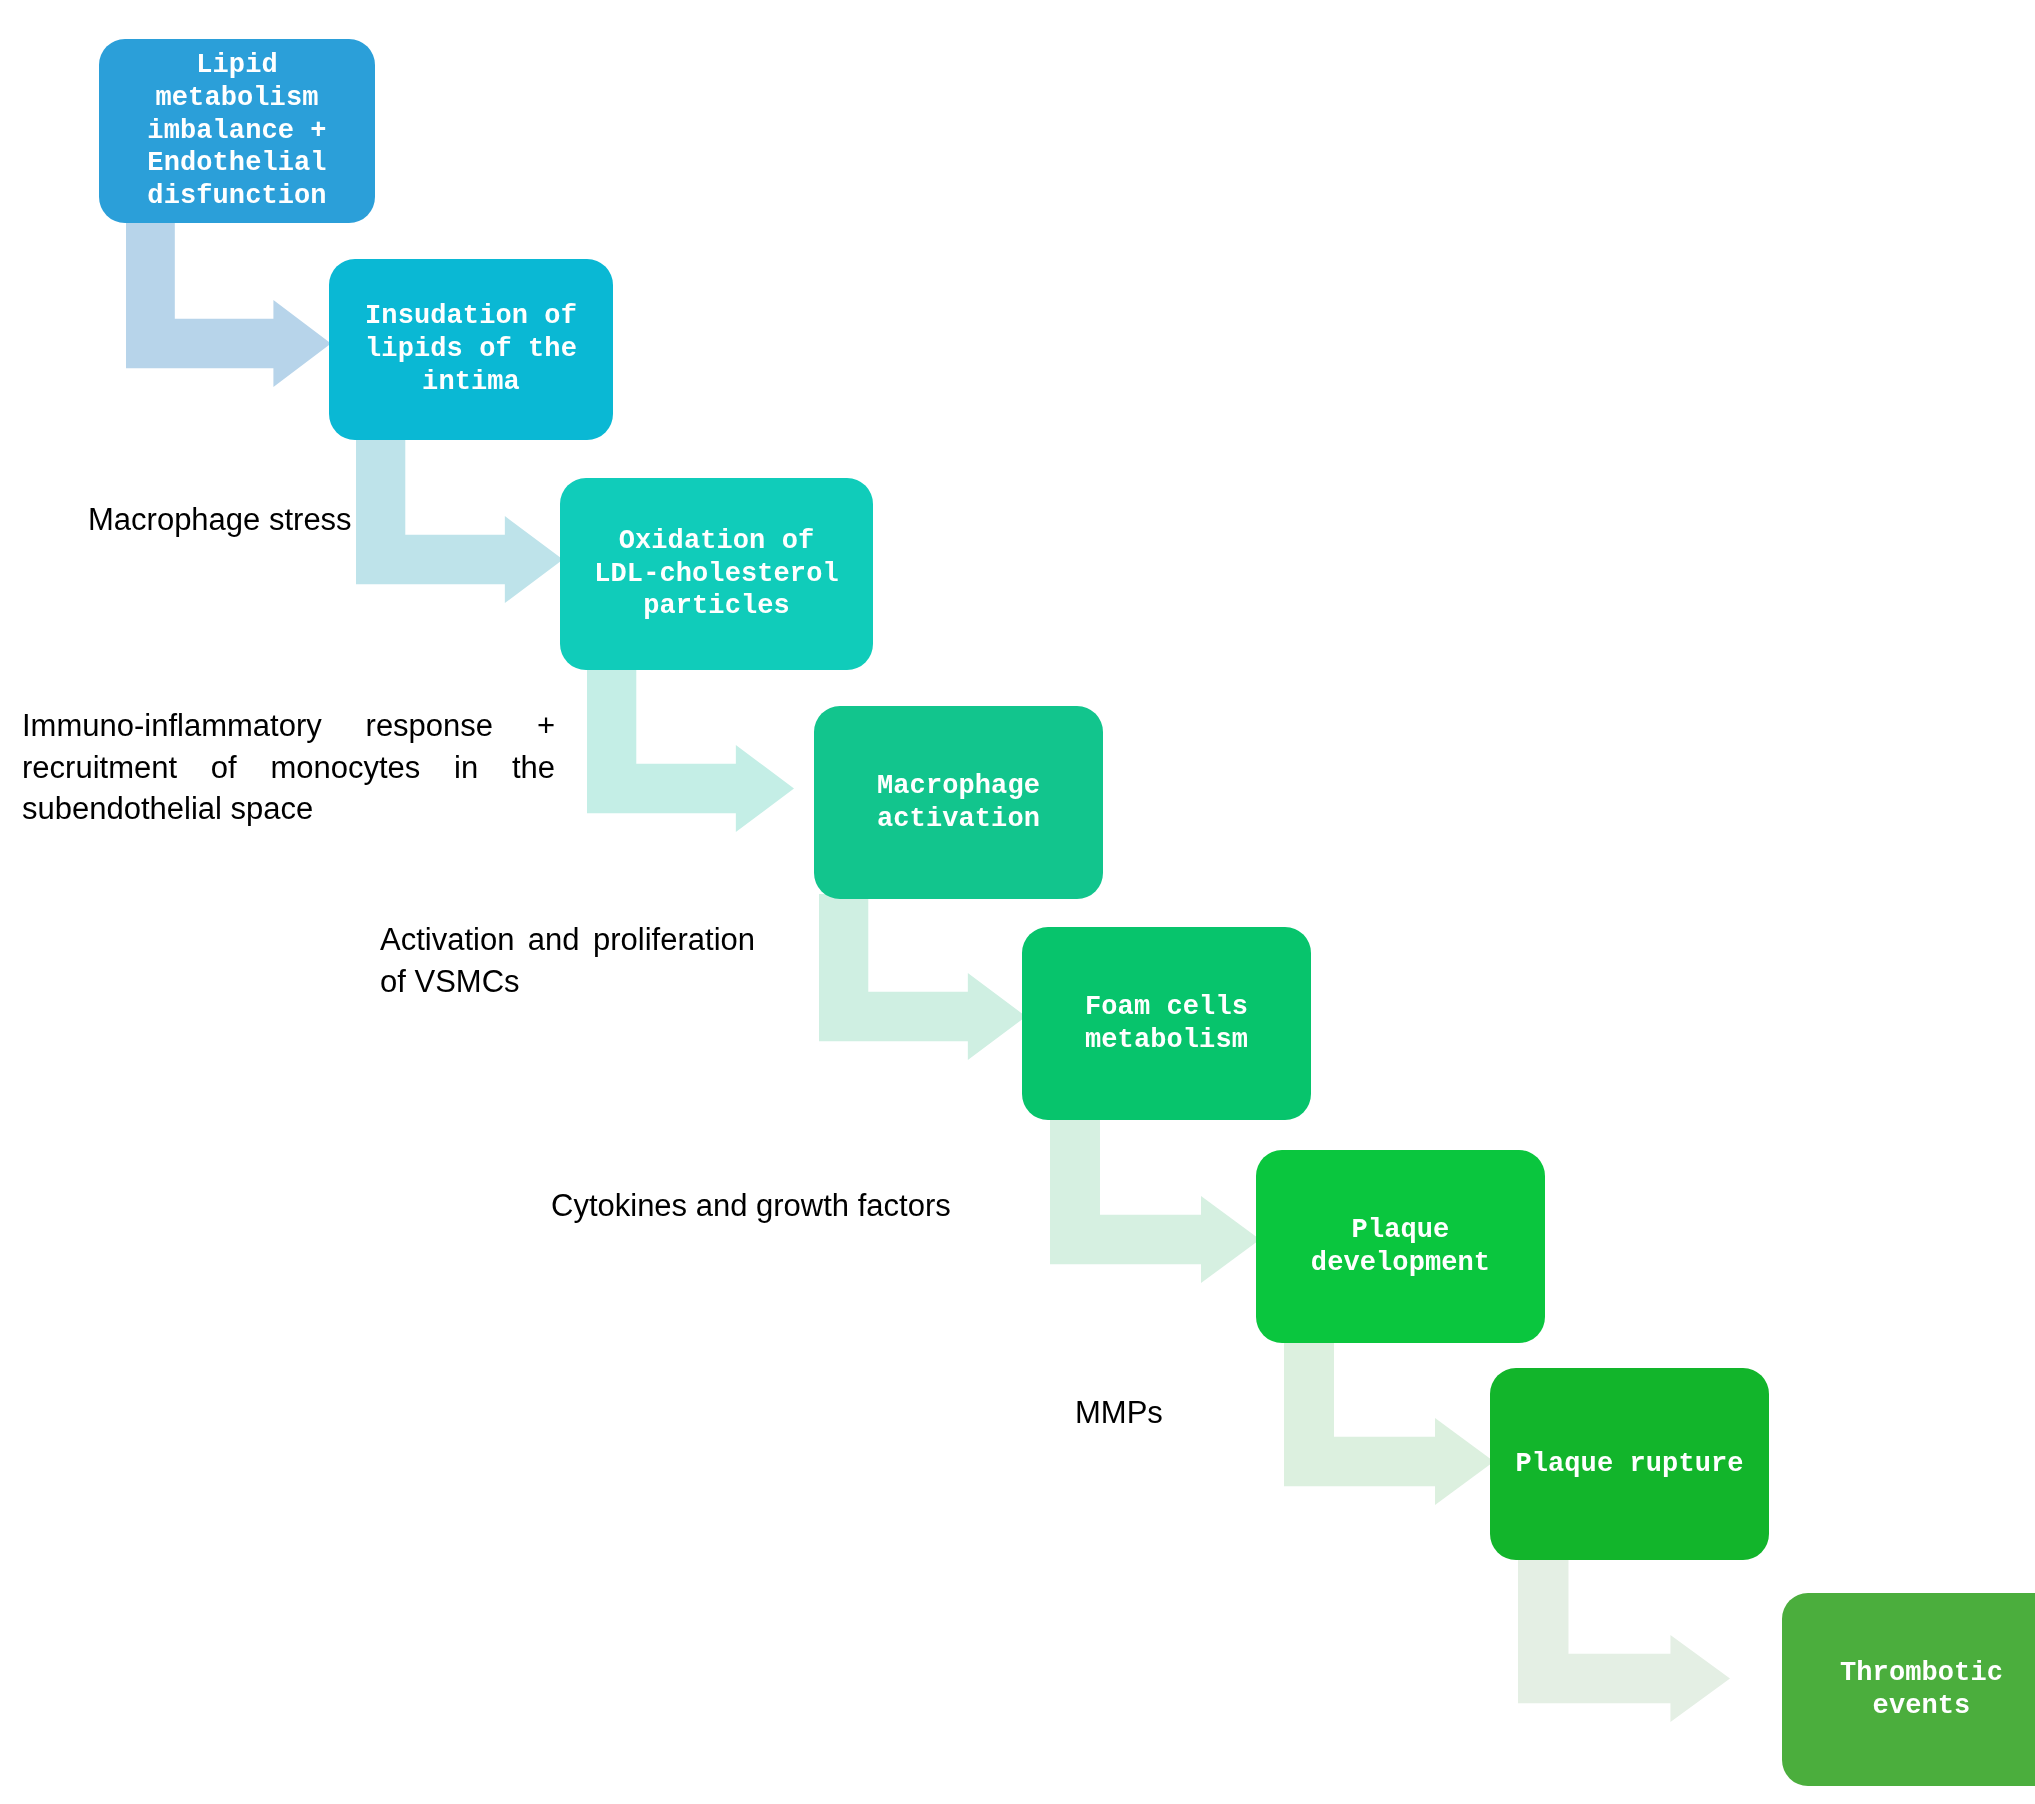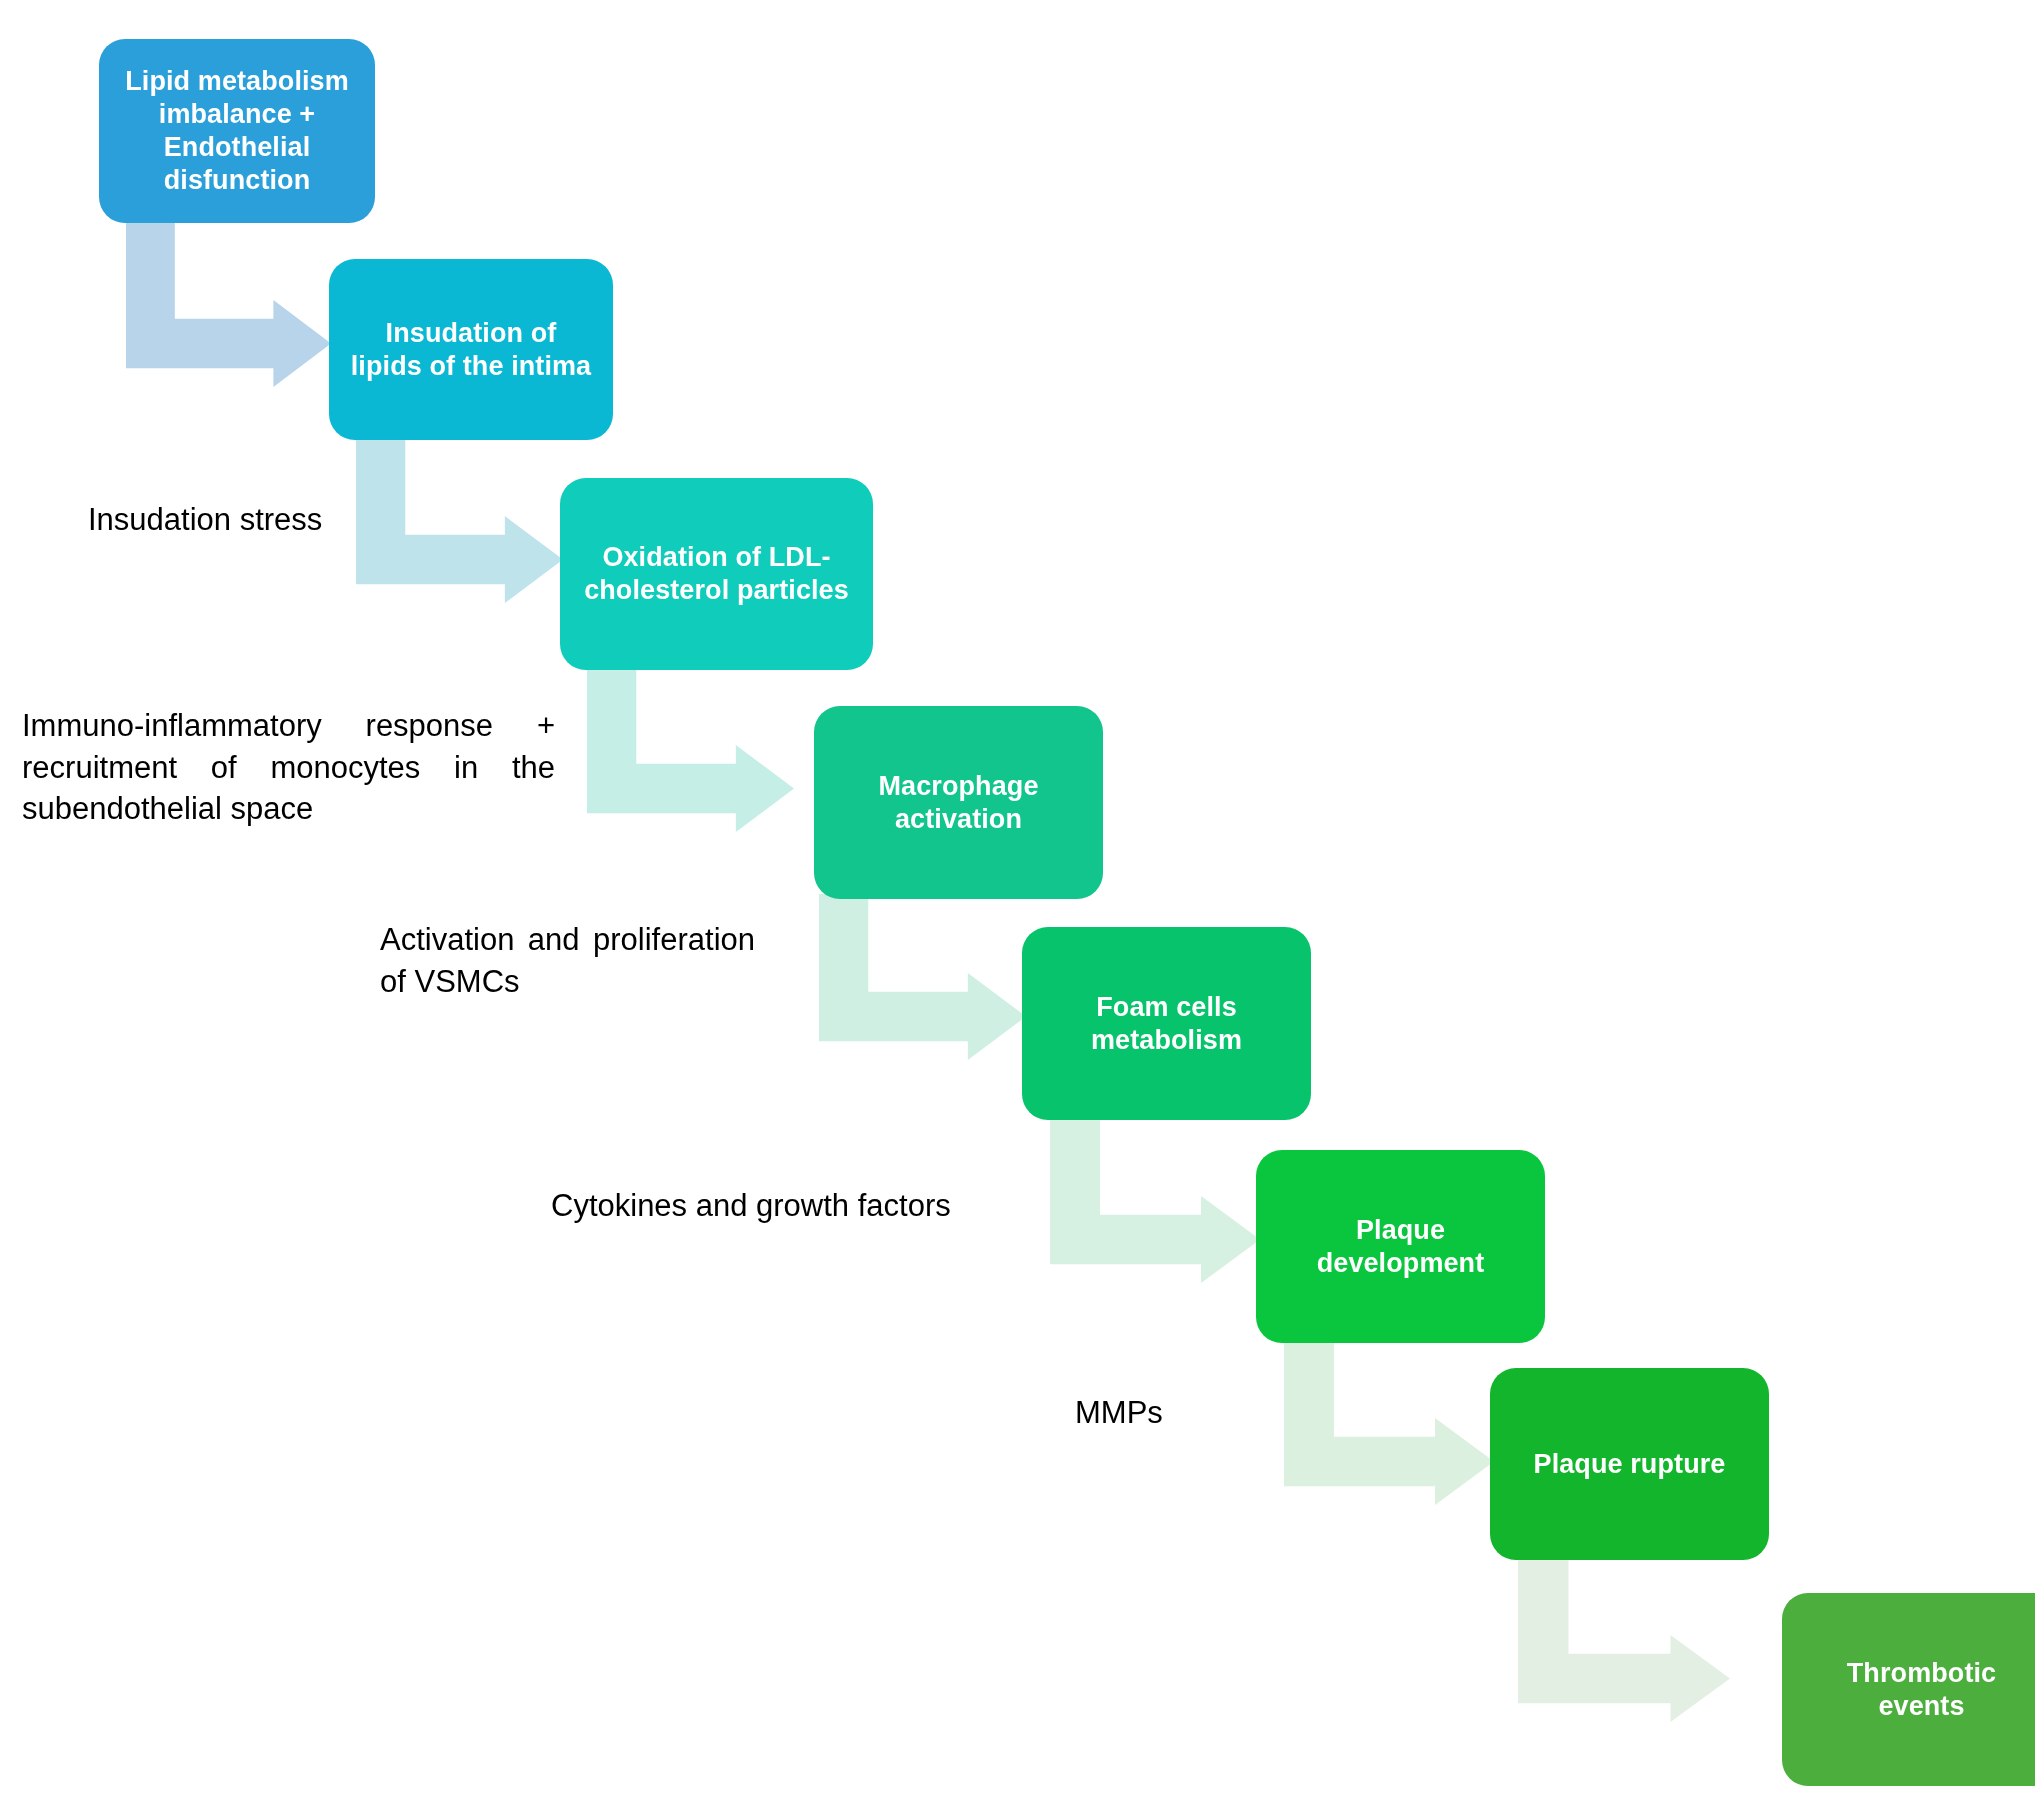--- a/index.html
+++ b/index.html
@@ -16,20 +16,21 @@
     display:flex;
     align-items:center;
     justify-content:center;
     text-align:center;
     color:#ffffff;
     font-weight:700;
     line-height:1.22;
     padding:5px 20px;
     border-radius:26px;
     letter-spacing:0.1px;
+    font-family:Liberation Mono, monospace;
   }
   .node span{display:block;width:100%;}
   .arrow{position:absolute;}
   .arrow svg{display:block;width:100%;height:100%;}
   .caption{
     position:absolute;
     color:#000000;
     font-weight:400;
     line-height:1.34;
     text-align:justify;
@@ -94,19 +95,19 @@
     </div>
     <div class="node" style="left: 1256px; top: 1150px; width: 289px; height: 193px; background: rgb(10, 198, 62); font-size: 27px;">
       <span>Plaque development</span>
     </div>
     <div class="node" style="left: 1490px; top: 1368px; width: 279px; height: 192px; background: rgb(18, 181, 43); font-size: 27px;">
       <span>Plaque rupture</span>
     </div>
     <div class="node" style="left: 1782px; top: 1593px; width: 279px; height: 193px; background: rgb(75, 174, 61); font-size: 27px;">
       <span>Thrombotic events</span>
     </div>
-    <div class="caption single" style="left: 88px; top: 499px; width: 341px; font-size: 31px;">Insudation stress</div>
+    <div class="caption single" style="left: 88px; top: 499px; width: 341px; font-size: 31px;">Macrophage stress</div>
     <div class="caption" style="left: 22px; top: 705px; width: 533px; font-size: 31px;">Immuno-inflammatory response + recruitment of monocytes in the subendothelial space</div>
     <div class="caption" style="left: 380px; top: 919px; width: 375px; font-size: 31px;">Activation and proliferation of VSMCs</div>
     <div class="caption single" style="left: 551px; top: 1185px; width: 484px; font-size: 31px;">Cytokines and growth factors</div>
     <div class="caption single" style="left: 1075px; top: 1392px; width: 138px; font-size: 31px;">MMPs</div>
   </div>
 
 
 </body></html>

